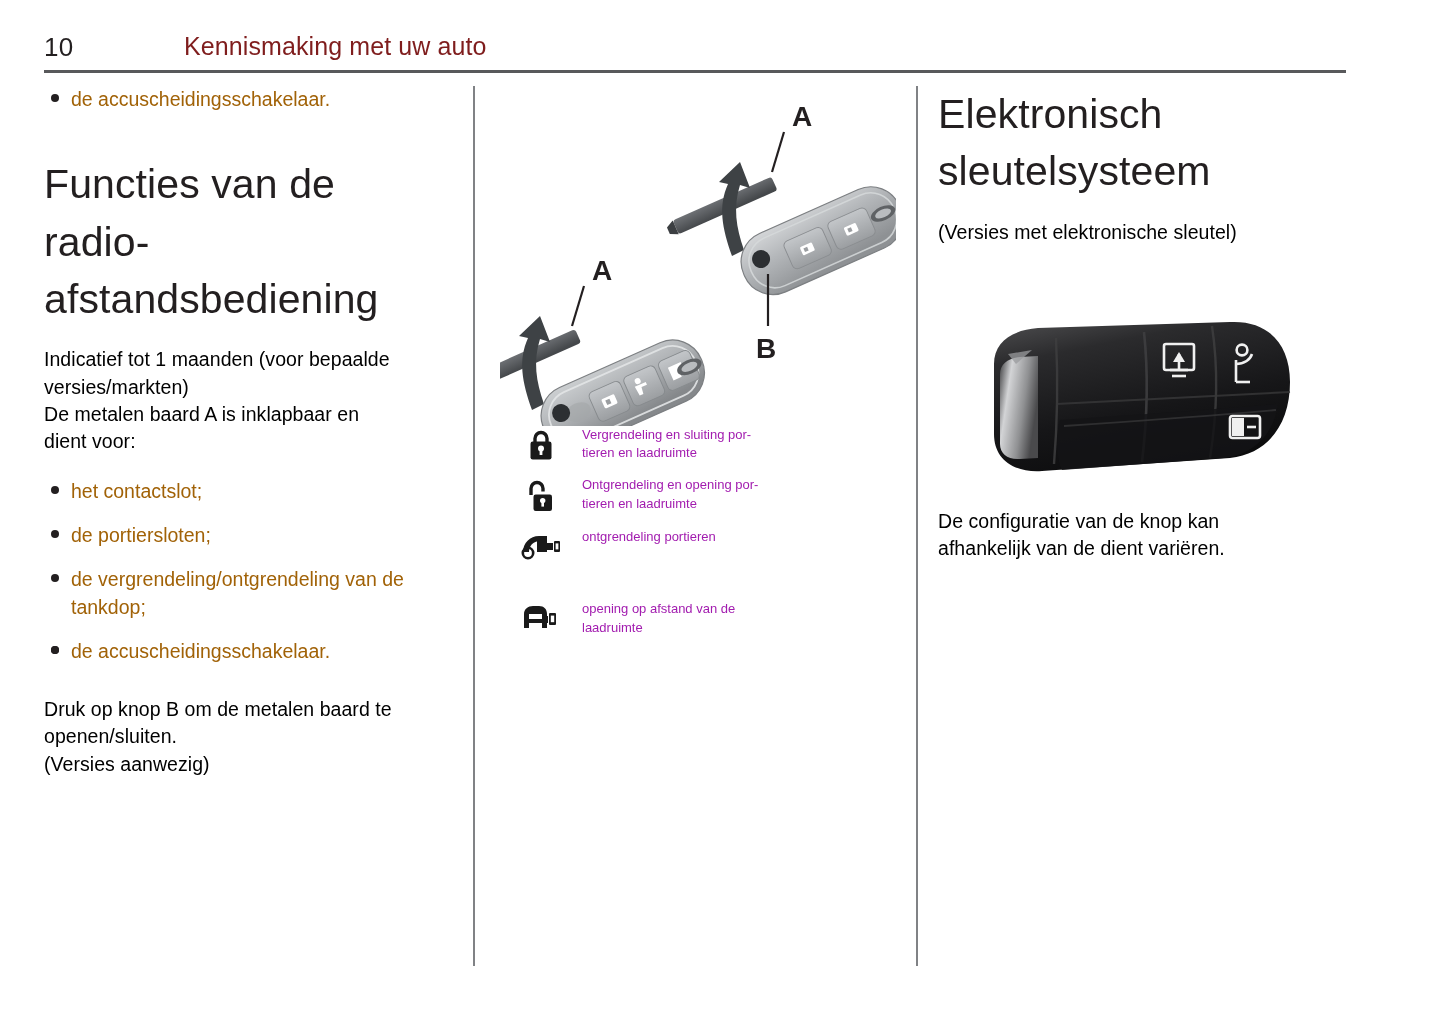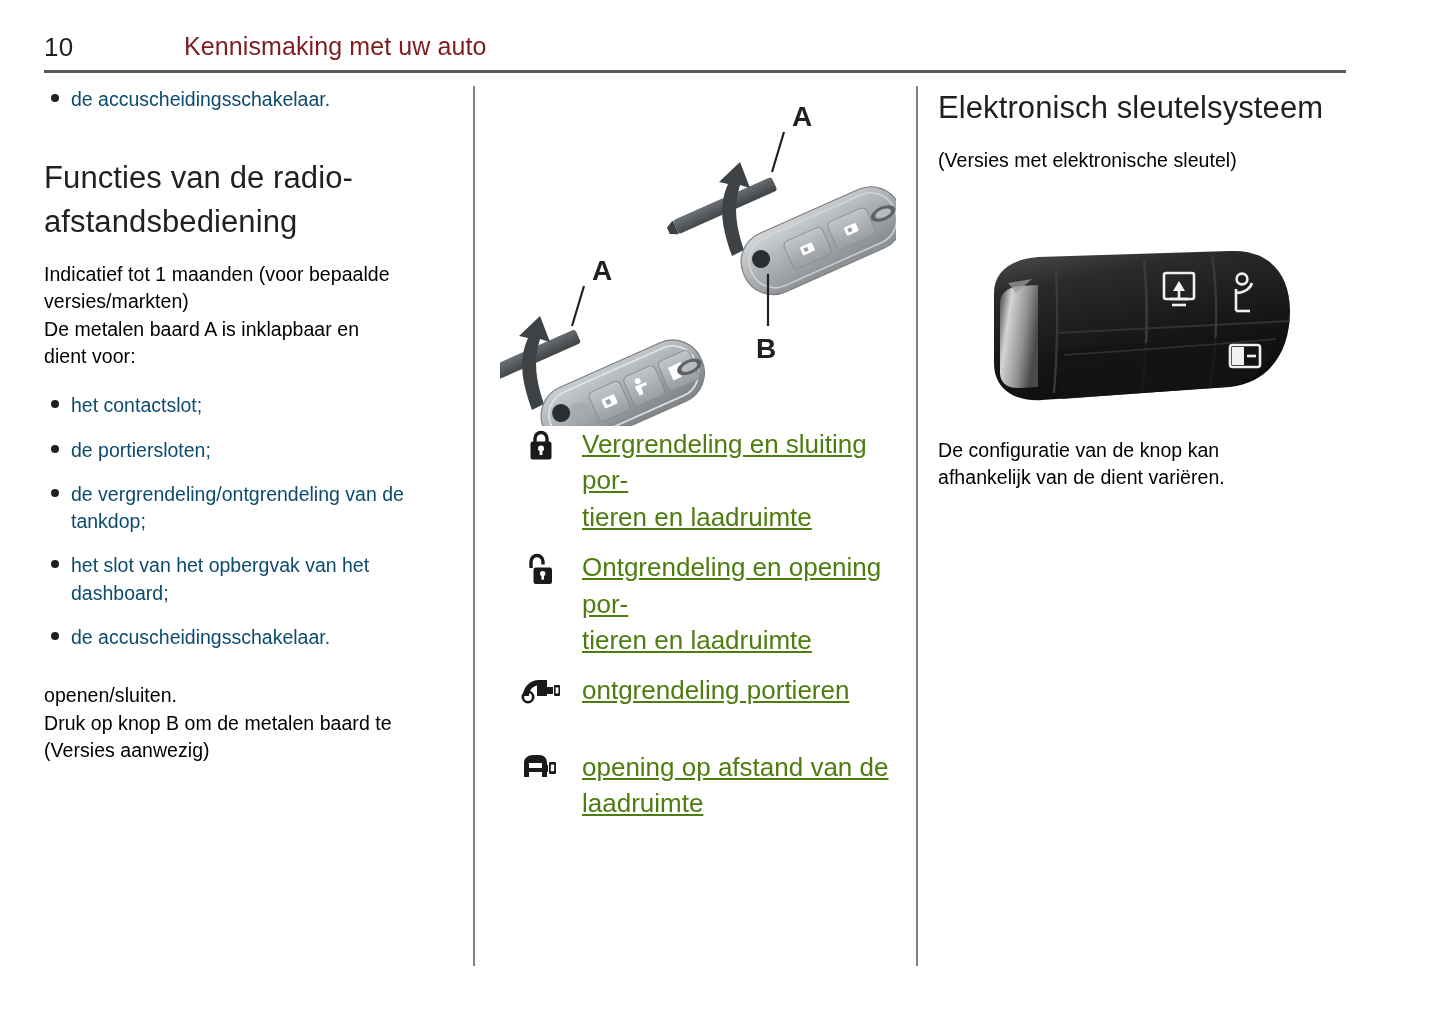--- a/index.html
+++ b/index.html
@@ -73,21 +73,21 @@
     position: absolute;
     top: 86px;
   }
   .col-left  { left: 44px;  width: 404px; }
   .col-mid   { left: 500px; width: 396px; }
   .col-right { left: 938px; width: 400px; }
 
   
   h2.section-title {
     margin: 0;
-    font-size: 31px;
+    font-size: 41px;
     font-weight: normal;
     line-height: 1.40;
     color: #231f20;
     letter-spacing: 0.1px;
   }
   p.body-text {
     margin: 0;
     font-size: 19.5px;
     line-height: 1.40;
     color: #000000;
@@ -97,21 +97,21 @@
   ul.bullets {
     list-style: none;
     margin: 0;
     padding: 0;
   }
   ul.bullets li {
     position: relative;
     padding-left: 27px;
     font-size: 19.5px;
     line-height: 1.40;
-    color: #0c4a6e;
+    color: #a16207;
     margin-bottom: 17px;
   }
   ul.bullets li .bullet-dot {
     position: absolute;
     left: 7px;
     top: 8px;
     width: 8px;
     height: 8px;
     border-radius: 50%;
     background: #231f20;
@@ -130,24 +130,23 @@
     margin-bottom: 14px;
   }
   .icon-cell {
     flex: 0 0 82px;
     display: flex;
     justify-content: center;
     padding-top: 2px;
   }
   .icon-text {
     flex: 1 1 auto;
-    font-size: 26px;
+    font-size: 13px;
     line-height: 1.40;
-    color: #4d7c0f;
-    text-decoration: underline;
+    color: #a21caf;
   }
 
   
   .fig-keys {
     position: relative;
     width: 396px;
     height: 340px;
   }
   .fig-ekey {
     position: relative;
@@ -200,32 +199,31 @@
       <li>
         <span class="bullet-dot"></span>
         <span>de portiersloten;</span>
       </li>
       <li>
         <span class="bullet-dot"></span>
         <span>de vergrendeling/ontgrendeling van de tankdop;</span>
       </li>
       <li>
         <span class="bullet-dot"></span>
-        <span>het slot van het opbergvak van het dashboard;</span>
       </li>
       <li>
         <span class="bullet-dot"></span>
         <span>de accuscheidingsschakelaar.</span>
       </li>
     </ul>
 
     <div class="spacer-14"></div>
 
+    <p class="body-text">Druk op knop B om de metalen baard te</p>
     <p class="body-text">openen/sluiten.</p>
-    <p class="body-text">Druk op knop B om de metalen baard te</p>
     <p class="body-text">(Versies aanwezig)</p>
 
   </div>
 
   <div class="col col-mid">
 
     <div class="fig-keys">
       <svg width="396" height="340" viewBox="0 0 396 340" xmlns="http://www.w3.org/2000/svg">
         <defs>
           <linearGradient id="kbody" x1="0" y1="0" x2="0.35" y2="1">

